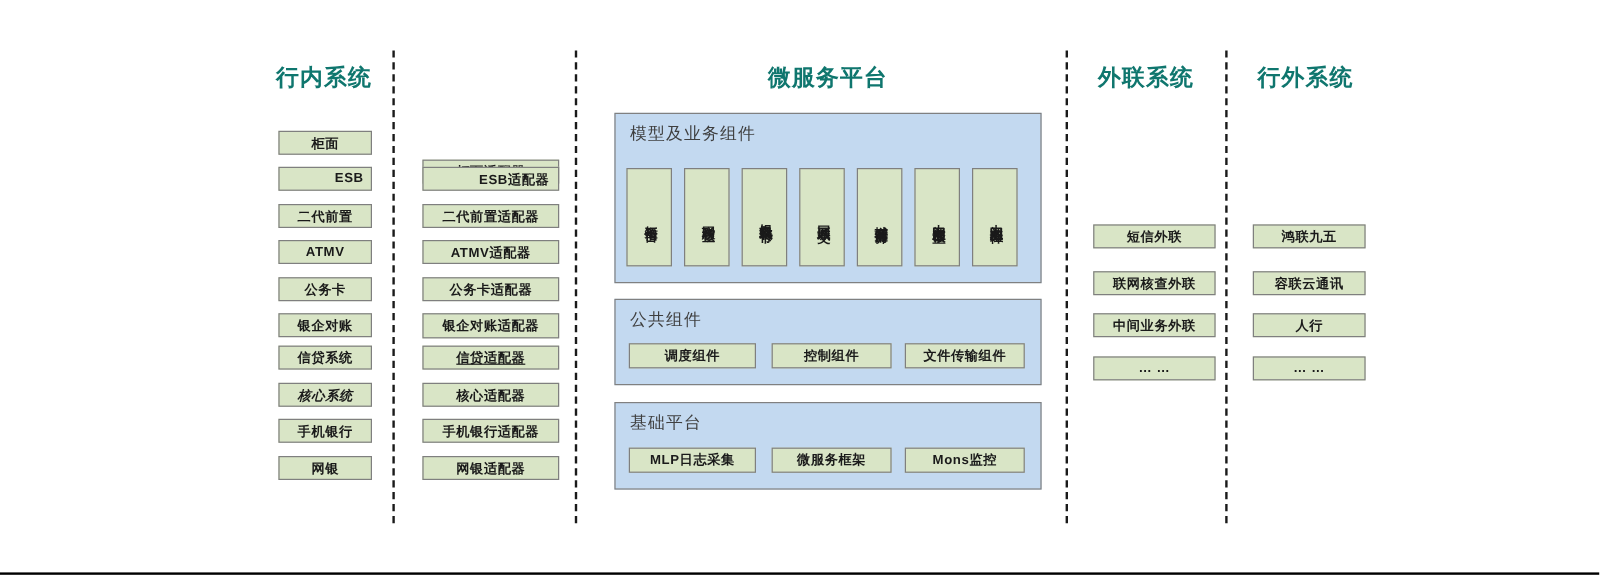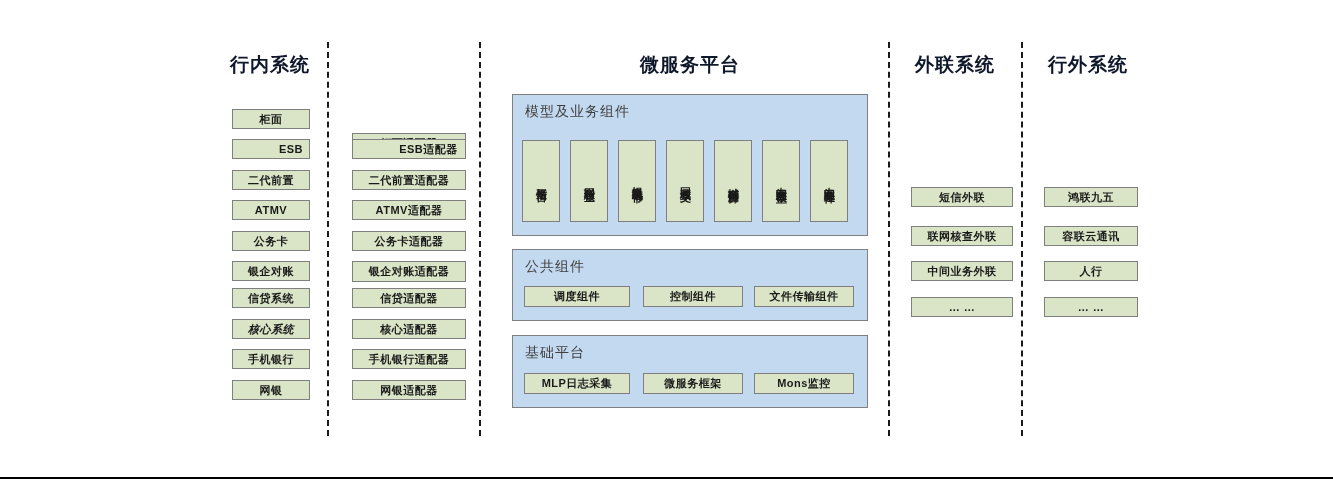--- a/index.html
+++ b/index.html
@@ -32,21 +32,21 @@
     position: absolute;
     width: 0;
     border-left: 2px dashed #1a1a1a;
   }
 
   
   .col-title {
     position: absolute;
     font-size: 19px;
     font-weight: bold;
-    color: #0f172a;
+    color: #0f766e;
     text-align: center;
     letter-spacing: 1px;
     white-space: nowrap;
   }
 
   
   .gbox {
     position: absolute;
     background: #d9e5c6;
     border: 1px solid #7f7f7f;
@@ -124,21 +124,21 @@
   <div class="gbox" style="left:232px; top:319px; width:78px; height:20px;font-style:italic;">核心系统</div>
   <div class="gbox" style="left:232px; top:349px; width:78px; height:20px;">手机银行</div>
   <div class="gbox" style="left:232px; top:380px; width:78px; height:20px;">网银</div>
 
   <div class="gbox" style="left:352px; top:109px; width:114px; height:20px;margin-top:24px;">柜面适配器</div>
   <div class="gbox" style="left:352px; top:139px; width:114px; height:20px;padding-left:39px;">ESB适配器</div>
   <div class="gbox" style="left:352px; top:170px; width:114px; height:20px;">二代前置适配器</div>
   <div class="gbox" style="left:352px; top:200px; width:114px; height:20px;">ATMV适配器</div>
   <div class="gbox" style="left:352px; top:231px; width:114px; height:20px;">公务卡适配器</div>
   <div class="gbox" style="left:352px; top:261px; width:114px; height:21px;">银企对账适配器</div>
-  <div class="gbox" style="left:352px; top:288px; width:114px; height:20px;">信贷适配器</div>
+  <div class="gbox" style="left:352px; top:288px; width:114px; height:20px;text-decoration:underline;">信贷适配器</div>
   <div class="gbox" style="left:352px; top:319px; width:114px; height:20px;">核心适配器</div>
   <div class="gbox" style="left:352px; top:349px; width:114px; height:20px;">手机银行适配器</div>
   <div class="gbox" style="left:352px; top:380px; width:114px; height:20px;text-align:right;">网银适配器</div>
 
   <div class="bpanel" style="left:512px; top:94px; width:356px; height:142px;">
     <div class="bpanel-title">模型及业务组件</div>
   </div>
   <div class="gbox-v" style="left:522px; top:140px; width:38px; height:82px;">
       <span>短信平台</span>
     </div>

